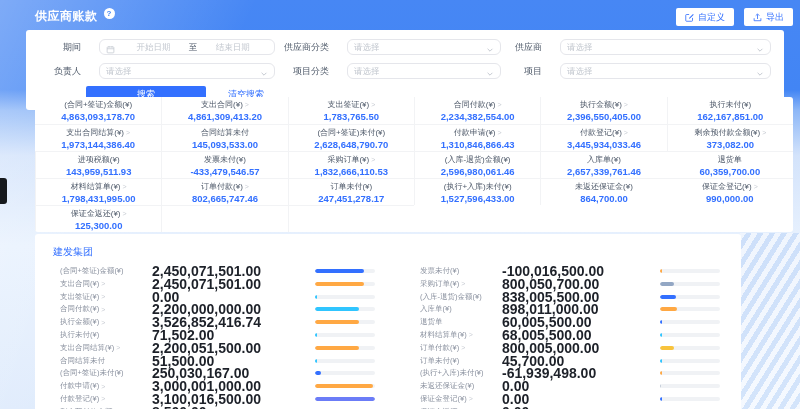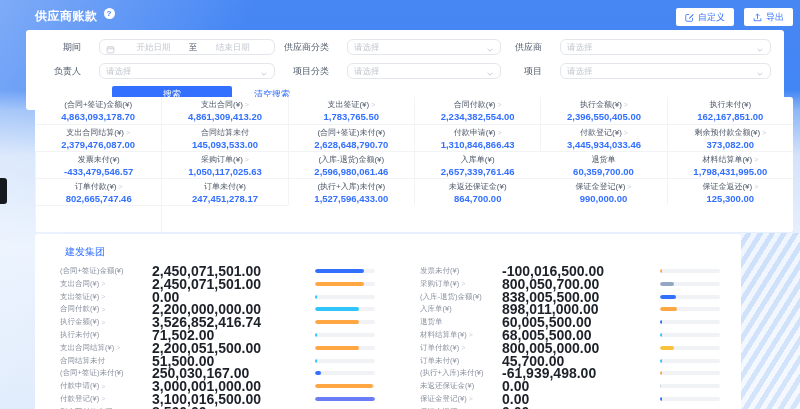--- a/index.html
+++ b/index.html
@@ -42,38 +42,38 @@
   .filter-grid{ display:grid; grid-template-columns:41px 187px 47px 165px 34px 222px;
     column-gap:7px; row-gap:8px; align-items:center; }
   .flabel{ font-size:9px; color:#4E5969; text-align:right; white-space:nowrap; }
   .finput{ height:16px; border:1px solid #E5E6EB; border-radius:6px; background:#fff;
     display:flex; align-items:flex-end; padding:0 6px; font-size:8.5px; color:#C2C7CF;margin-left:11px; }
   .finput .ph{ color:#C2C7CF; }
   .finput .chev-down{ margin-left:auto; display:flex; }
   .range .ph{ flex:1; text-align:center; }
   .range .sep{ color:#4E5969; }
   .filter-actions{ margin-top:7px; display:flex; align-items:center; }
-  .search-btn{ margin-left:72px; width:120px; height:16px; background:#3370FF; color:#fff;
+  .search-btn{ margin-left:46px; width:120px; height:16px; background:#3370FF; color:#fff;
     font-size:9px; border:none; border-radius:2px; display:flex; align-items:center;
     justify-content:center; cursor:pointer; font-family:"Liberation Sans", sans-serif; }
   .clear-link{ margin-left:22px; color:#3370FF; font-size:9px; cursor:pointer; }
 
   
   .metrics-card{ left:35px; top:97px; width:758px; height:135px;
     display:grid; grid-template-columns:repeat(6,1fr); grid-auto-rows:27px; overflow:hidden; }
   .mcell{ display:flex; flex-direction:column; align-items:center; justify-content:center; gap:1px; }
   .mcell.bl{ border-left:1px solid #F2F3F5; }
   .mcell.bt{ border-top:1px solid #F2F3F5; }
   .mlabel{ font-size:8px; color:#4E5969; white-space:nowrap; display:flex; align-items:center; gap:2px; }
   .mlabel .chev{ color:#C9CDD4; font-size:7px; }
   .mvalue{ font-size:9.5px; font-weight:bold; color:#3370FF; white-space:nowrap; }
 
   
   .group-card{ left:35px; top:234px; width:706px; height:190px; padding-top:7px; }
-  .group-title{ margin-left:30px; font-size:10px; color:#3370FF; cursor:pointer; display:inline-block; }
+  .group-title{ margin-left:18px; font-size:10px; color:#3370FF; cursor:pointer; display:inline-block; }
   .group-cols{ display:flex; margin-top:4px; }
   .gcol{ display:flex; flex-direction:column; }
   .gcol-left{ margin-left:25px; width:315px; }
   .gcol-right{ margin-left:45px; width:300px; }
   .grow{ height:12.8px; display:grid; align-items:center; }
   .gcol-left  .grow{ grid-template-columns:92px 118px 1fr 60px; }
   .gcol-right .grow{ grid-template-columns:82px 118px 1fr 60px; }
   .glabel{ font-size:7.5px; color:#8A919F; white-space:nowrap; display:flex; align-items:center; gap:2px; }
   .glabel .chev{ color:#C9CDD4; font-size:7px; }
   .gvalue{ font-size:14px; font-weight:bold; color:#1D2129; white-space:nowrap; }
@@ -197,21 +197,21 @@
     <div class="mcell bl">
       <div class="mlabel">执行金额(¥)<span class="chev">&gt;</span></div>
       <div class="mvalue">2,396,550,405.00</div>
     </div>
     <div class="mcell bl">
       <div class="mlabel">执行未付(¥)</div>
       <div class="mvalue">162,167,851.00</div>
     </div>
     <div class="mcell bt">
       <div class="mlabel">支出合同结算(¥)<span class="chev">&gt;</span></div>
-      <div class="mvalue">2,379,476,087.00</div>
+      <div class="mvalue">1,973,144,386.40</div>
     </div>
     <div class="mcell bl bt">
       <div class="mlabel">合同结算未付</div>
       <div class="mvalue">145,093,533.00</div>
     </div>
     <div class="mcell bl bt">
       <div class="mlabel">(合同+签证)未付(¥)</div>
       <div class="mvalue">2,628,648,790.70</div>
     </div>
     <div class="mcell bl bt">
@@ -220,26 +220,30 @@
     </div>
     <div class="mcell bl bt">
       <div class="mlabel">付款登记(¥)<span class="chev">&gt;</span></div>
       <div class="mvalue">3,445,934,033.46</div>
     </div>
     <div class="mcell bl bt">
       <div class="mlabel">剩余预付款金额(¥)<span class="chev">&gt;</span></div>
       <div class="mvalue">373,082.00</div>
     </div>
     <div class="mcell bl bt">
+      <div class="mlabel">进项税额(¥)</div>
+      <div class="mvalue">143,959,511.93</div>
+    </div>
+    <div class="mcell bl bt">
       <div class="mlabel">发票未付(¥)</div>
       <div class="mvalue">-433,479,546.57</div>
     </div>
     <div class="mcell bl bt">
       <div class="mlabel">采购订单(¥)<span class="chev">&gt;</span></div>
-      <div class="mvalue">1,050,117,025.63</div>
+      <div class="mvalue">1,832,666,110.53</div>
     </div>
     <div class="mcell bl bt">
       <div class="mlabel">(入库-退货)金额(¥)</div>
       <div class="mvalue">2,596,980,061.46</div>
     </div>
     <div class="mcell bl bt">
       <div class="mlabel">入库单(¥)</div>
       <div class="mvalue">2,657,339,761.46</div>
     </div>
     <div class="mcell bt">

